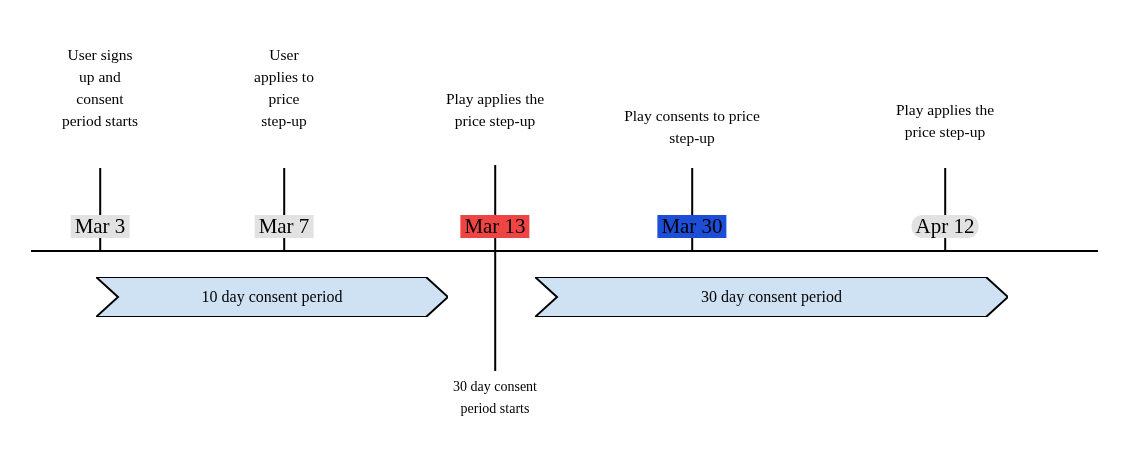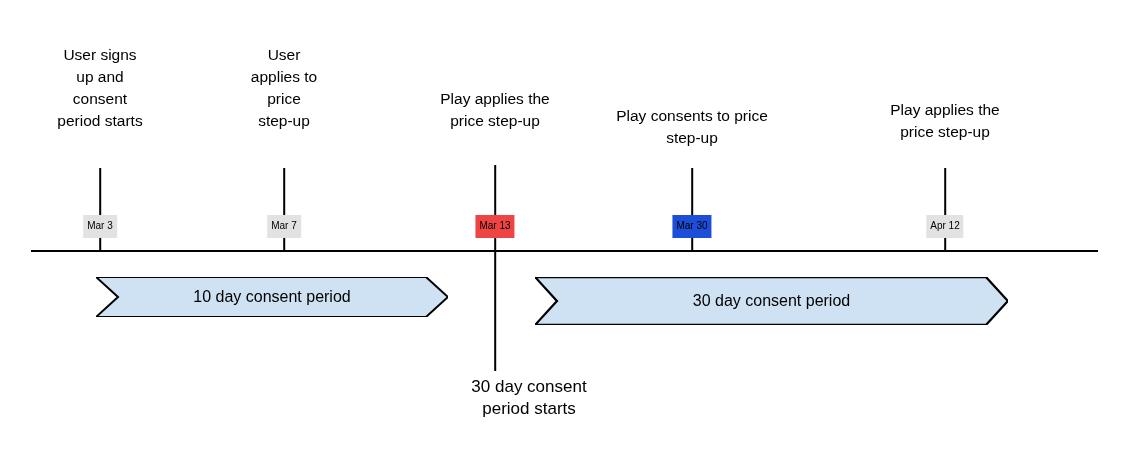--- a/index.html
+++ b/index.html
@@ -11,20 +11,21 @@
     font-family: "Liberation Sans", sans-serif;
     -webkit-font-smoothing: antialiased;
   }
 
   #stage {
     position: relative;
     width: 1128px;
     height: 454px;
     background: #ffffff;
     overflow: hidden;
+    font-family: Liberation Serif, serif;
   }
 
   
   .axis-line {
     position: absolute;
     background: #000000;
   }
 
   
   .event-label {
@@ -43,21 +44,21 @@
     width: 1.6px;
     background: #000000;
     transform: translateX(-50%);
   }
 
   
   .date-chip {
     position: absolute;
     background: #e2e2e2;
     color: #000000;
-    font-size: 10px;
+    font-size: 21px;
     line-height: 20px;
     padding: 1px 4px 2px 4px;
     white-space: nowrap;
     transform: translateX(-50%);
   }
 
   
   .period-banner {
     position: absolute;
     height: 40px;
@@ -77,26 +78,25 @@
     justify-content: center;
     font-size: 16px;
     color: #000000;
     pointer-events: none;
   }
 
   
   .bottom-note {
     position: absolute;
     text-align: center;
-    font-size: 17px;
+    font-size: 14px;
     line-height: 22px;
     color: #000000;
     white-space: pre-line;
     transform: translateX(-50%);
-    margin-left: 34px;
   }
 </style>
 </head>
 <body>
 
 <div id="stage">
 
   <div class="axis-line" style="left: 31px; width: 1067px; top: 250px; height: 2px; background: rgb(0, 0, 0);"></div>
 
   <div id="event-labels">
@@ -122,31 +122,31 @@
       <div class="tick-stem" style="left: 495px; top: 165px; height: 206px; background: rgb(0, 0, 0);"></div>
       <div class="tick-stem" style="left: 692px; top: 168px; height: 82px; background: rgb(0, 0, 0);"></div>
       <div class="tick-stem" style="left: 945px; top: 168px; height: 82px; background: rgb(0, 0, 0);"></div>
     </div>
 
   <div id="date-chips">
       <div class="date-chip" style="left: 100px; top: 215px; background: rgb(226, 226, 226); color: rgb(0, 0, 0);">Mar 3</div>
       <div class="date-chip" style="left: 284px; top: 215px; background: rgb(226, 226, 226); color: rgb(0, 0, 0);">Mar 7</div>
       <div class="date-chip" style="left: 495px; top: 215px; background: #ef4444; color: rgb(0, 0, 0);">Mar 13</div>
       <div class="date-chip" style="left: 692px; top: 215px; background: #1d4ed8; color: rgb(0, 0, 0);">Mar 30</div>
-      <div class="date-chip" style="left: 945px; top: 215px; background: rgb(226, 226, 226); color: rgb(0, 0, 0);">Apr 12</div>
+      <div class="date-chip" style="left: 945px; top: 215px; background: rgb(226, 226, 226); color: rgb(0, 0, 0); border-radius: 11px;">Apr 12</div>
     </div>
 
   <div id="period-banners">
       <div class="period-banner" style="left: 96px; top: 277px; width: 352px; height: 40px;">
         <svg viewBox="0 0 352 40" preserveAspectRatio="none">
           <polygon points="0,0 330,0 352,20 330,40 0,40 22,20" fill="#cfe2f3" stroke="#000000" stroke-width="2" stroke-linejoin="miter"></polygon>
         </svg>
         <div class="banner-text" style="color: rgb(0, 0, 0);">10 day consent period</div>
       </div>
-      <div class="period-banner" style="left: 535px; top: 277px; width: 473px; height: 48px;">
+      <div class="period-banner" style="left: 535px; top: 277px; width: 473px; height: 40px;">
         <svg viewBox="0 0 473 40" preserveAspectRatio="none">
           <polygon points="0,0 451,0 473,20 451,40 0,40 22,20" fill="#cfe2f3" stroke="#000000" stroke-width="2" stroke-linejoin="miter"></polygon>
         </svg>
         <div class="banner-text" style="color: rgb(0, 0, 0);">30 day consent period</div>
       </div>
     </div>
 
   <div id="annotations">
       <div class="bottom-note" style="left: 495px; top: 376px; color: rgb(0, 0, 0);">30 day consent
 period starts</div>

